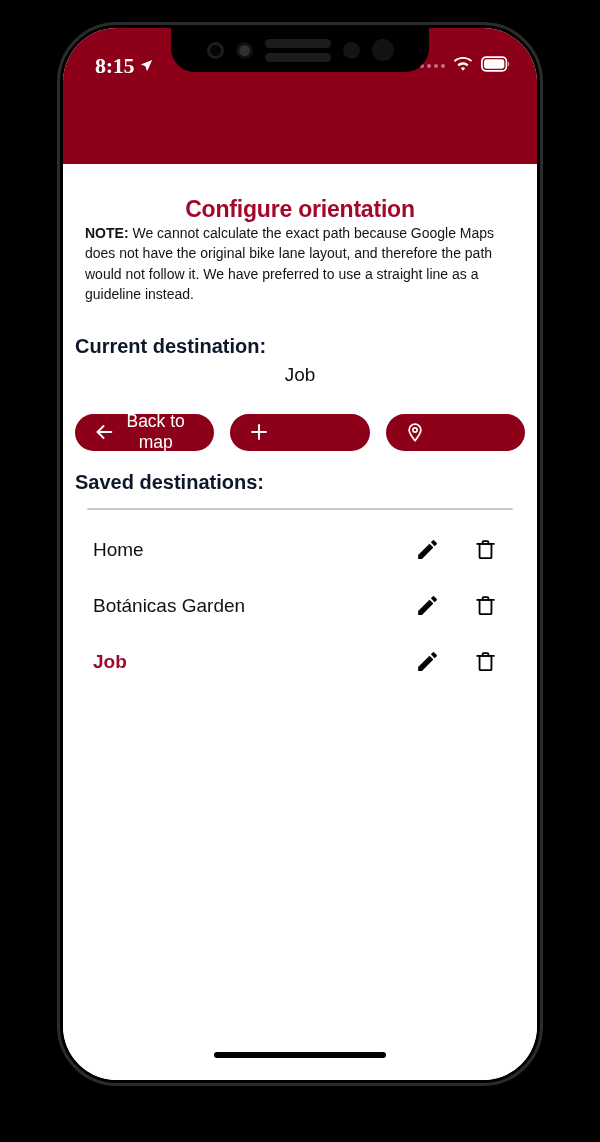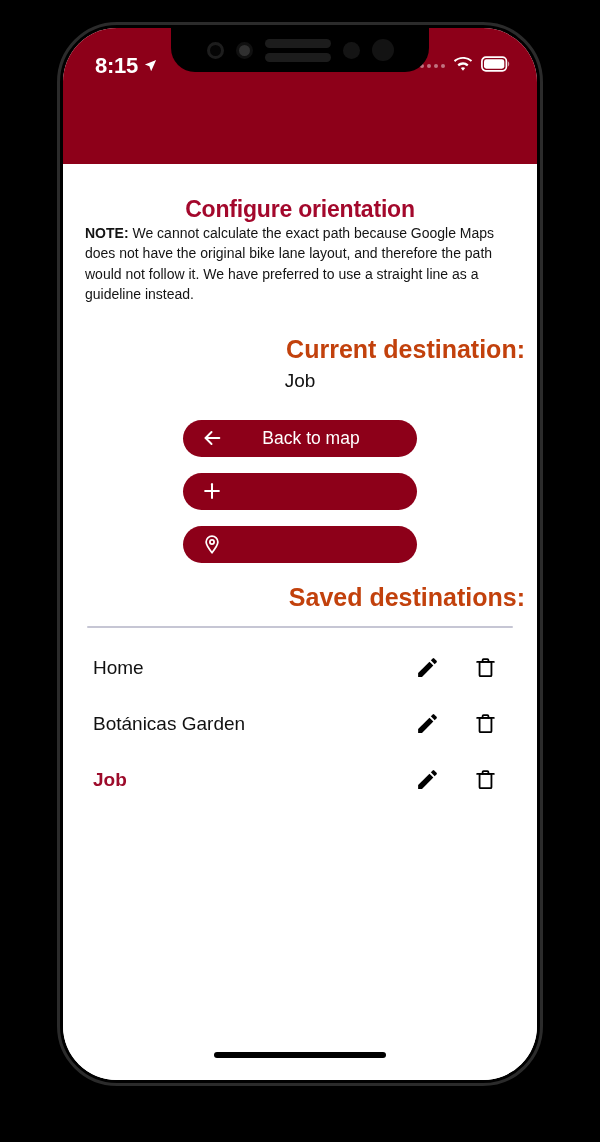--- a/index.html
+++ b/index.html
@@ -61,20 +61,21 @@
   }
 
   #status-left {
     display: flex;
     align-items: center;
     gap: 5px;
     font-size: 22px;
     font-weight: bold;
     letter-spacing: -0.3px;
     padding-top: 18px;
+    font-family: Liberation Serif, serif;
   }
 
   #status-right {
     display: flex;
     align-items: center;
     gap: 8px;
     padding-top: 18px;
   }
 
   .signal-dots { display: flex; gap: 3px; align-items: flex-end; }
@@ -144,40 +145,40 @@
 
   #note-paragraph {
     padding: 0 10px;
     font-size: 14px;
     line-height: 1.46;
     color: #141414;
   }
   #note-paragraph .note-label { font-weight: bold; }
 
   .section-heading {
-    text-align: right;
-    font-size: 25px;
+    text-align: left;
+    font-size: 20px;
     font-weight: bold;
-    color: #c2410c;
+    color: #0f172a;
   }
 
   #current-destination-heading { margin-top: 30px; }
 
   #current-destination-value {
     text-align: center;
     font-size: 19px;
     color: #111111;
     margin-top: 6px;
   }
 
   
   #button-stack {
     margin-top: 28px;
     display: flex;
-    flex-direction: column;
+    flex-direction: row;
     align-items: center;
     gap: 16px;
   }
 
   .action-button {
     width: 234px;
     height: 37px;
     background: #8d0019;
     border: none;
     border-radius: 20px;

